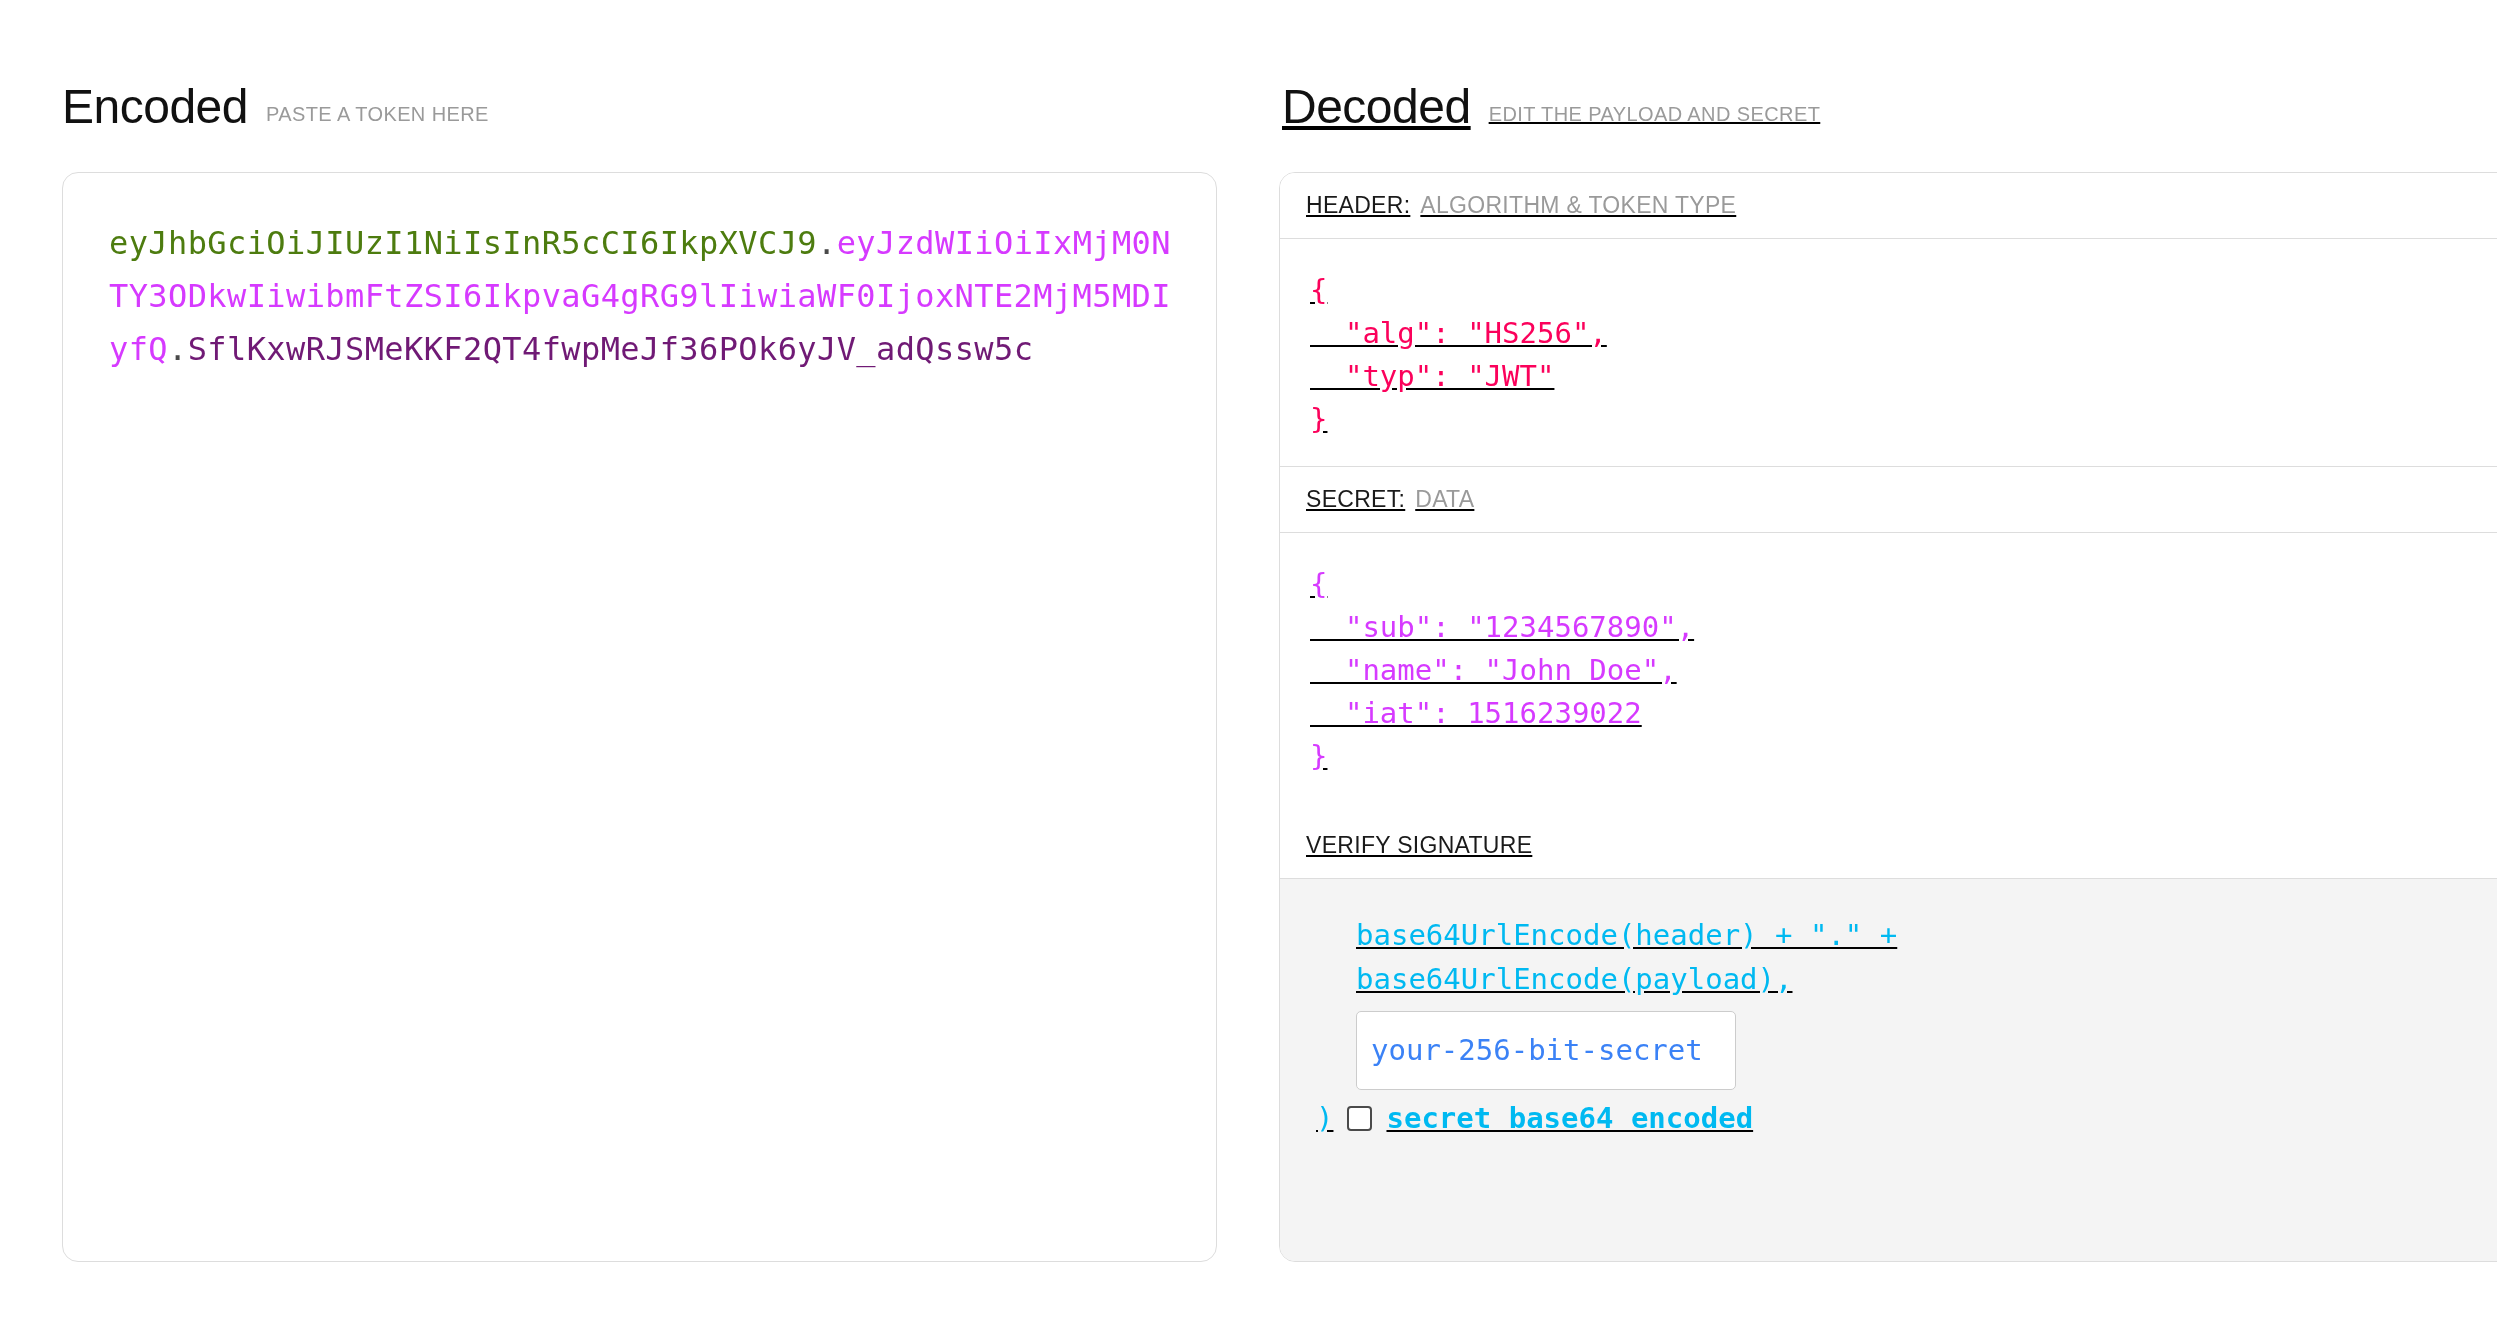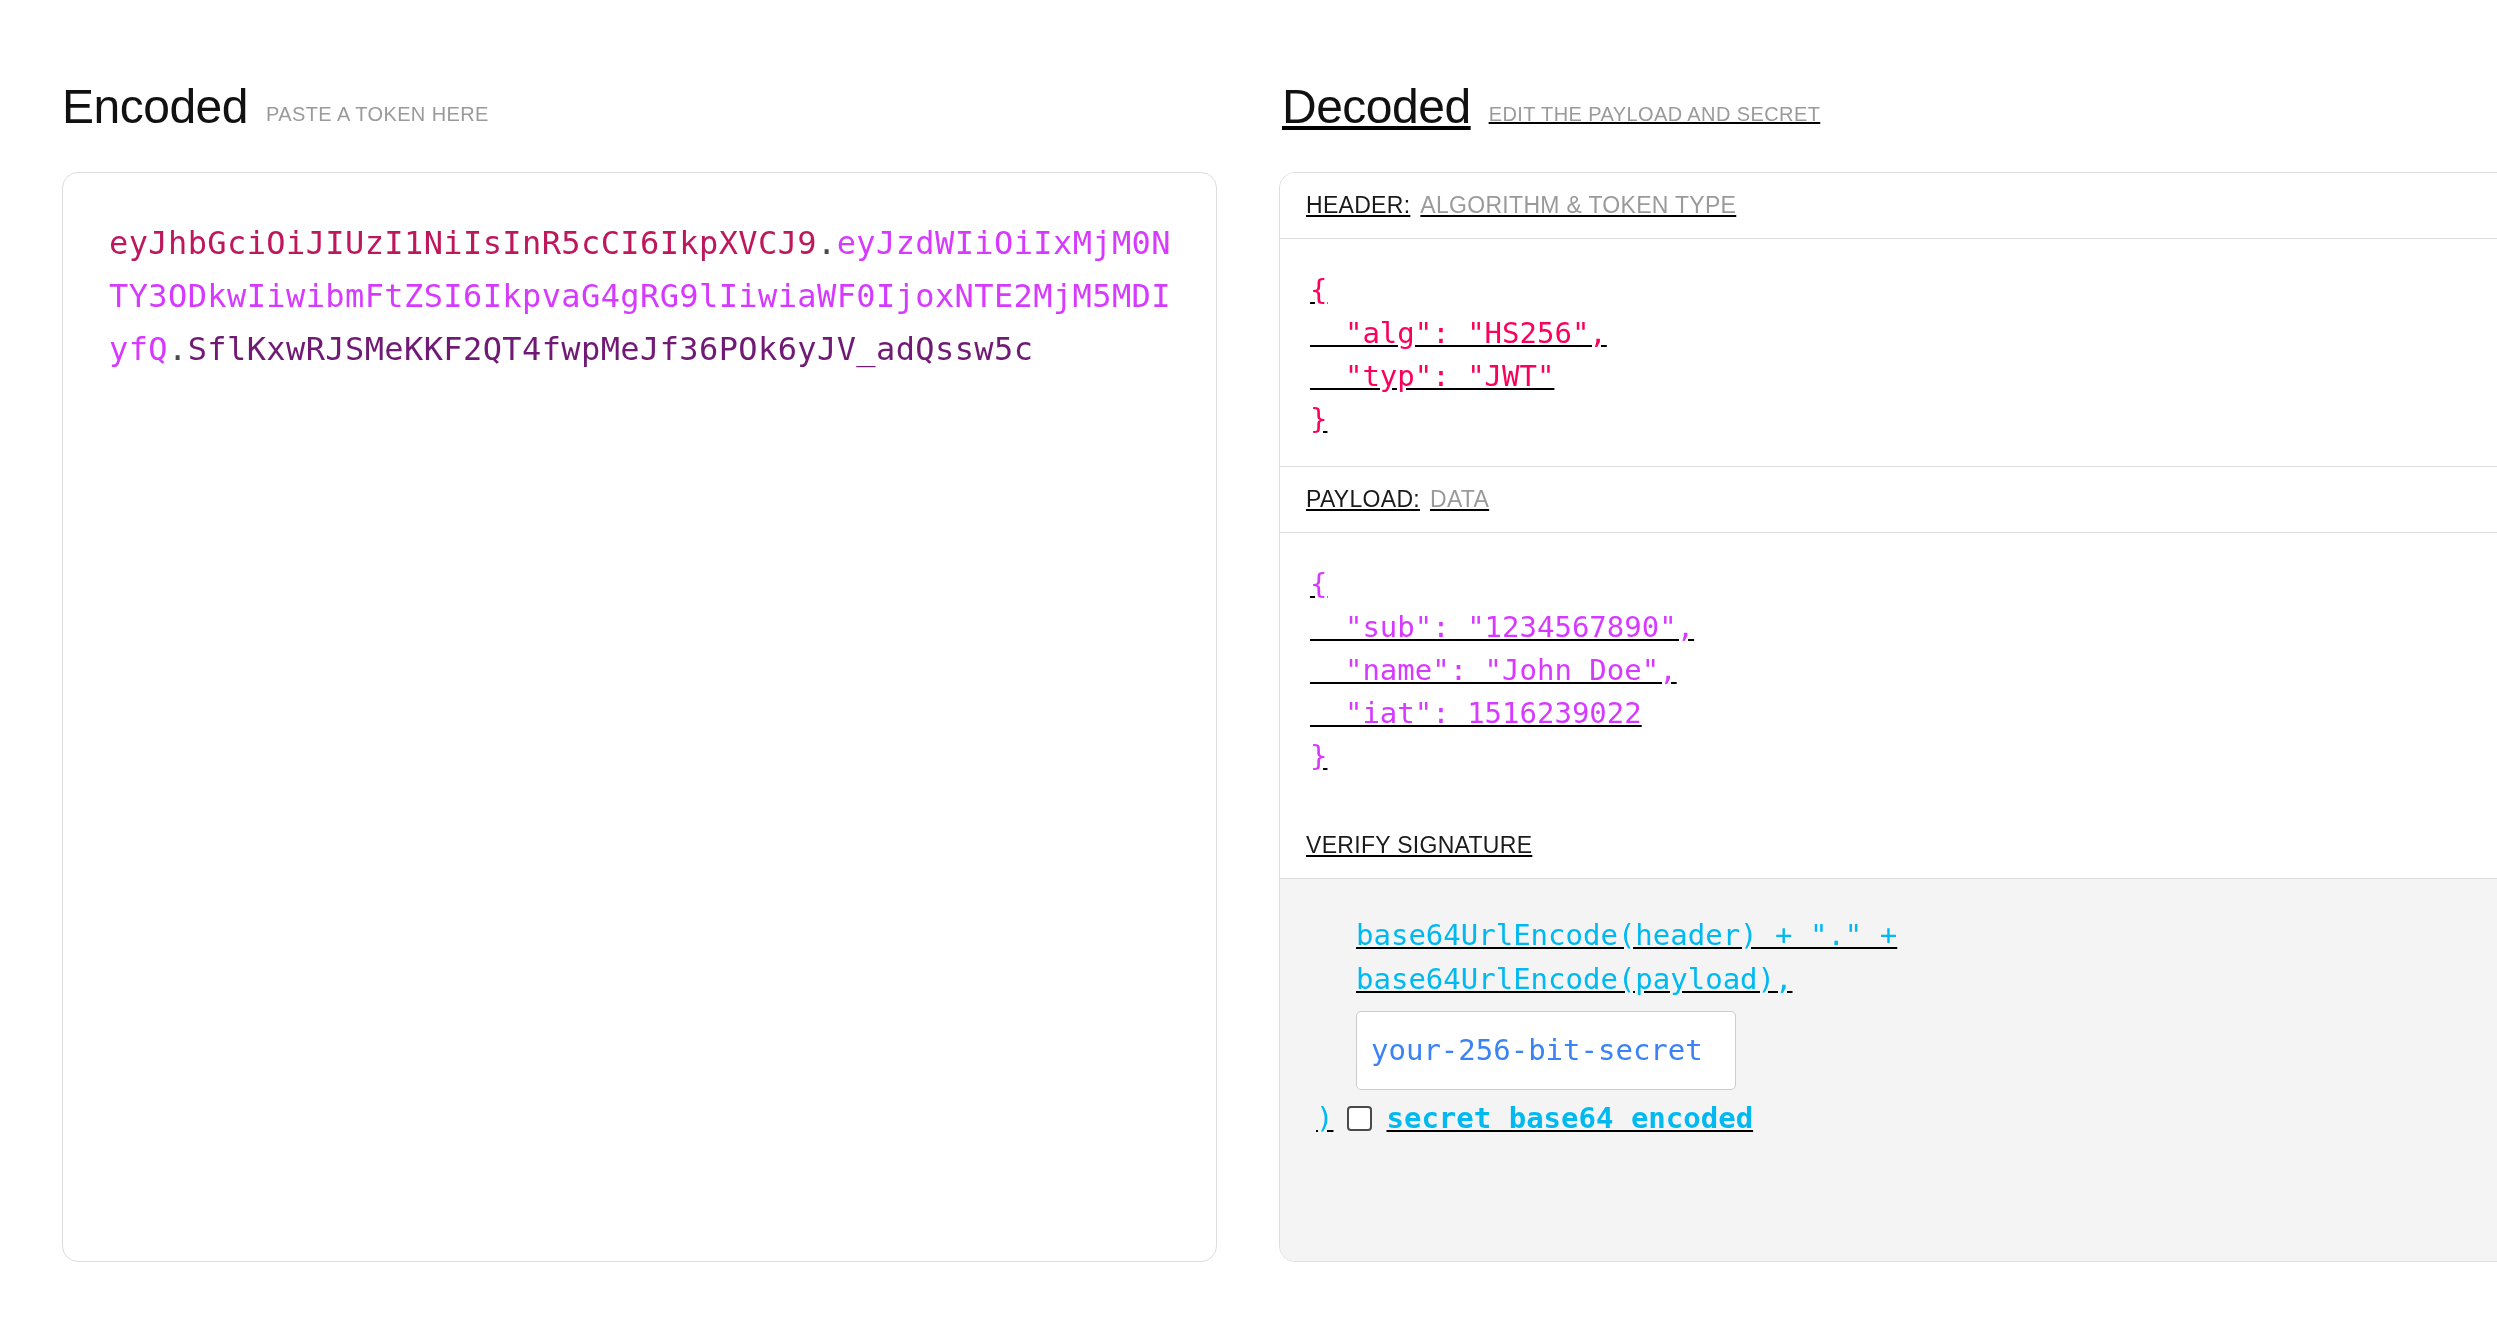--- a/index.html
+++ b/index.html
@@ -73,21 +73,21 @@
   }
 
   .token {
     font-family: "DejaVu Sans Mono", "Liberation Mono", monospace;
     font-size: 32px;
     line-height: 1.66;
     word-break: break-all;
     white-space: pre-wrap;
     letter-spacing: 0.4px;
   }
-  .tok-header { color: #be185d; }
+  .tok-header { color: #4d7c0f; }
   .tok-dot    { color: #4a4a4a; }
   .tok-payload{ color: #d63aff; }
   .tok-sig    { color: #701a75; }
 
   
   .panel-decoded {
     margin-top: 27px;
     height: 1090px;
     overflow: hidden;
     display: flex;
@@ -235,21 +235,21 @@
           <span class="dec-label-sub">ALGORITHM &amp; TOKEN TYPE</span>
         </div>
         <div class="dec-body header-body">
           <div class="code code-header">{
   "alg": "HS256",
   "typ": "JWT"
 }</div>
         </div>
 
         <div class="dec-label">
-          <span class="dec-label-main">PAYLOAD:</span>
+          <span class="dec-label-main">SECRET:</span>
           <span class="dec-label-sub">DATA</span>
         </div>
         <div class="dec-body payload-body">
           <div class="code code-payload">{
   "sub": "1234567890",
   "name": "John Doe",
   "iat": 1516239022
 }</div>
         </div>
 

